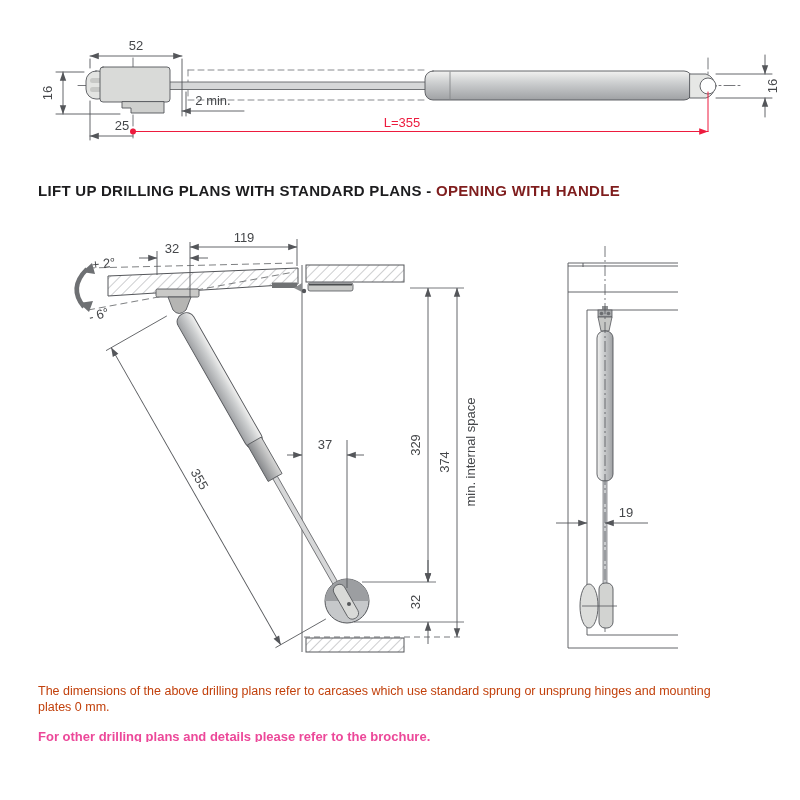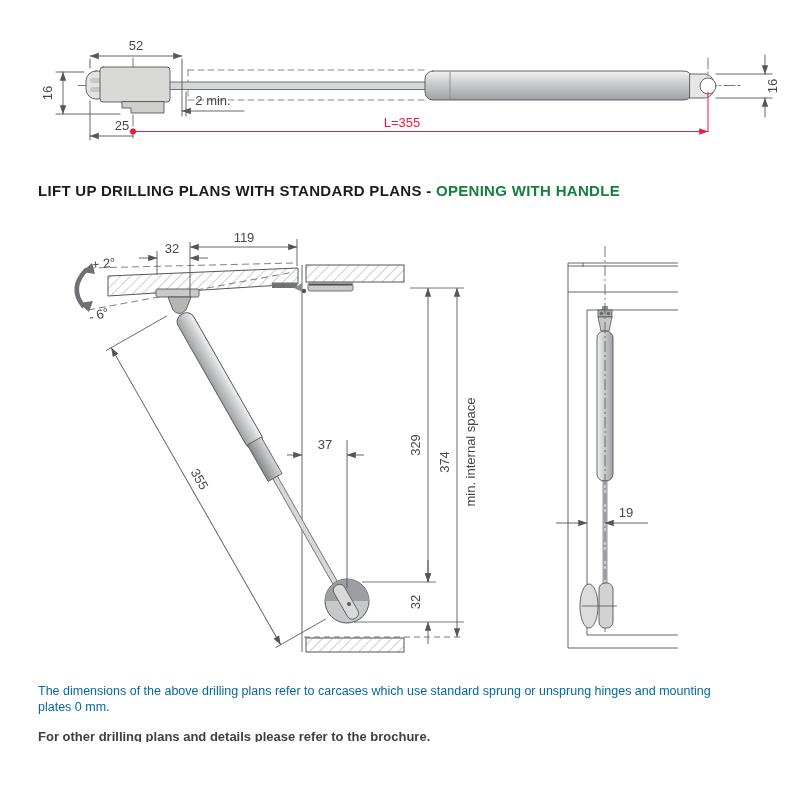--- a/index.html
+++ b/index.html
@@ -2,25 +2,25 @@
 <html><head>
 <meta charset="utf-8">
 <style>
   html,body{margin:0;padding:0;background:#ffffff;}
   .page{position:relative;width:800px;height:742px;background:#fff;overflow:hidden;
         font-family:"Liberation Sans", sans-serif;}
   svg{position:absolute;left:0;top:0;}
   .dimtext{font-family:"Liberation Sans", sans-serif;font-size:13px;fill:#45474a;}
   .title{position:absolute;left:38px;top:182px;font-size:15px;font-weight:bold;
          letter-spacing:.3px;color:#1d1d1f;white-space:nowrap;}
-  .title .hl{color:#15803d;}
+  .title .hl{color:#7f1d1d;}
   .notes{position:absolute;left:38px;top:684px;width:700px;font-size:12.5px;
-         line-height:15.5px;color:#0369a1;}
+         line-height:15.5px;color:#c2410c;}
   .brochure{position:absolute;left:38px;top:729px;font-size:13px;font-weight:bold;
-            color:#404040;}
+            color:#ec4899;}
 </style>
 </head>
 <body>
 
 <div class="page">
 
 <svg width="800" height="800" viewBox="0 0 800 800">
   <defs>
     <pattern id="hatch" width="7" height="7" patternUnits="userSpaceOnUse" patternTransform="rotate(45)">
       <rect width="7" height="7" fill="#ffffff"></rect>

